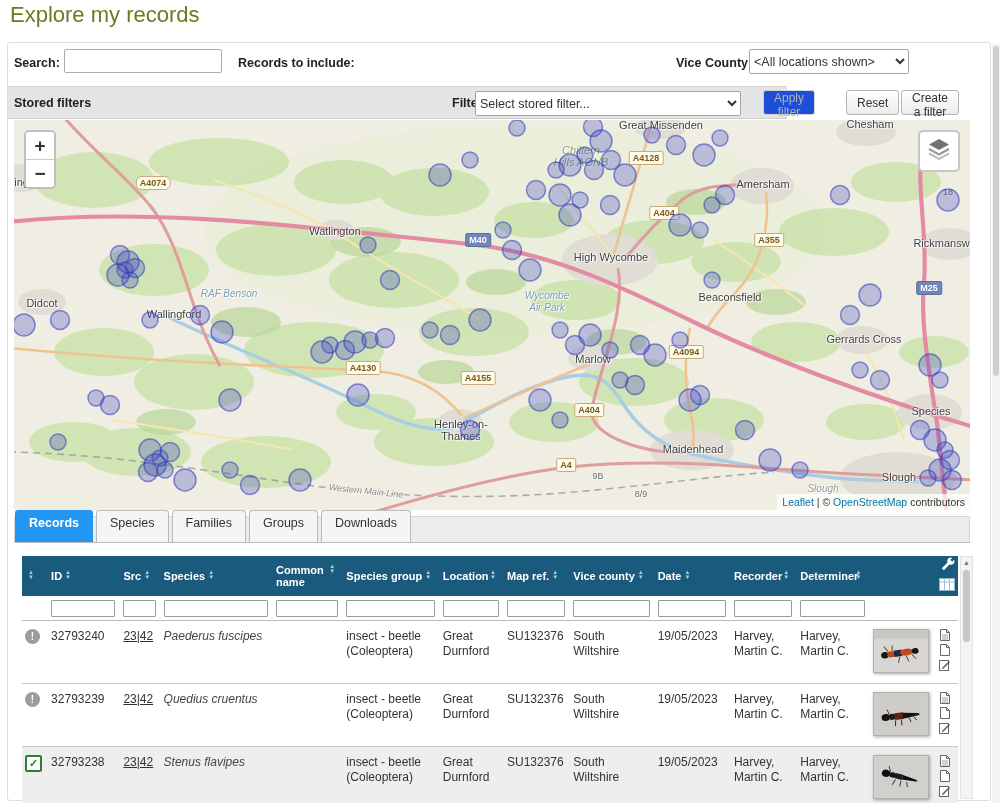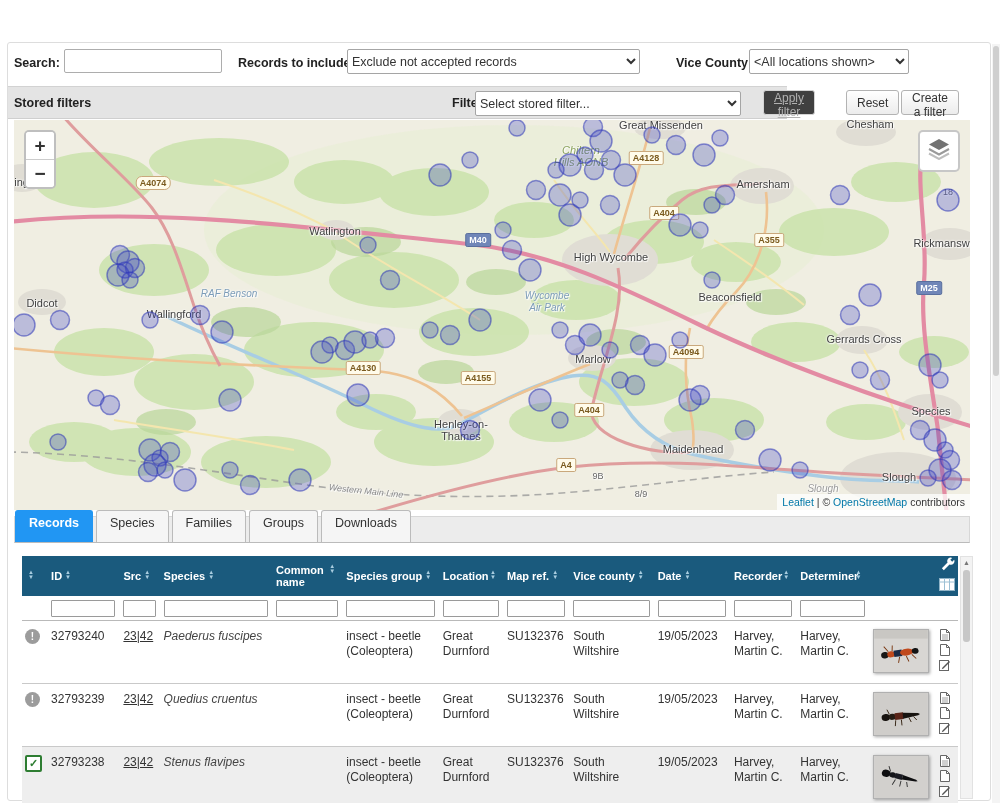--- a/index.html
+++ b/index.html
@@ -10,21 +10,21 @@
   .toolbar{position:absolute;left:0;top:48px;width:1000px;height:34px;}
   .lab{position:absolute;top:8px;font-size:12.5px;font-weight:bold;color:#222;}
   .txt{position:absolute;top:1px;height:22px;border:1px solid #adadad;border-radius:2px;font-size:12px;padding:0 4px;}
   .sel{position:absolute;top:1px;height:25px;border:1px solid #a5a5a5;border-radius:2px;background:#fff;font-size:12.5px;color:#333;font-family:"Liberation Sans",sans-serif;}
   
   .filters-bar{position:absolute;left:8px;top:86px;width:779px;height:31px;background:#e4e4e4;border-top:1px solid #d2d2d2;border-bottom:1px solid #cfcfcf;}
   .fb-title{position:absolute;left:6px;top:9px;font-size:12.5px;font-weight:bold;color:#222;}
   .filters-bar .lab{top:9px;}
   .filters-bar .sel{top:4px;}
   .btn{position:absolute;top:3px;height:25px;padding:0 10px;font-size:12px;color:#333;background:linear-gradient(#fff,#ececec);border:1px solid #b3b3b3;border-radius:3px;font-family:"Liberation Sans",sans-serif;cursor:pointer;}
-  .btn.disabled{color:#b1b1b1;background:#404040;border-color:#d4d4d4;text-decoration:underline;}
+  .btn.disabled{color:#b1b1b1;background:#1d4ed8;border-color:#d4d4d4;}
   
   .map{position:absolute;left:14px;top:120px;width:956px;height:390px;overflow:hidden;background:#f0eee2;}
   .map-base{position:absolute;left:0;top:0;width:956px;height:390px;}
   #map-labels{position:absolute;left:0;top:0;width:956px;height:390px;}
   .mlbl{position:absolute;transform:translate(-50%,-50%);white-space:pre-line;text-align:center;font-size:11px;color:#404040;text-shadow:0 0 2px #fff,0 0 3px #fff,1px 1px 1px #fff;line-height:12px;}
   .mlbl.area{color:#8ba35c;font-style:italic;}
   .mlbl.water{color:#7c9cb8;font-style:italic;font-size:10px;}
   .mlbl.rail{color:#8a8a8a;font-style:italic;font-size:9px;transform:translate(-50%,-50%) rotate(6deg);}
   .mlbl.admin{color:#9a9a9a;font-style:italic;font-size:10px;}
   .mlbl.junction{color:#666;font-size:9px;}
@@ -67,26 +67,26 @@
   .tbl-scroll .arr{height:12px;text-align:center;font-size:7px;color:#777;line-height:12px;cursor:pointer;}
   .tbl-scroll .thumb{position:absolute;left:2px;top:13px;width:7px;height:72px;background:#c7c7c7;border-radius:3px;}
   .page-scroll{position:absolute;right:0;top:44px;width:8px;height:759px;background:#f4f4f4;}
   .page-scroll .pthumb{position:absolute;left:1px;top:2px;width:6px;height:330px;background:#cfcfcf;border-radius:3px;}
 </style>
 </head>
 <body>
 
 <div class="page">
   <div class="frame"></div>
+  <h1 class="title">Explore my records</h1>
 
   <div class="toolbar">
     <label class="lab" style="left:14px">Search:</label>
     <input class="txt" style="left: 64px; width: 148px;">
     <label class="lab" style="left:238px">Records to include:</label>
-    <select class="sel" style="left:347px;width:293px"><option>Exclude not accepted records</option></select>
     <label class="lab" style="left:676px">Vice County:</label>
     <select class="sel" style="left:749px;width:160px"><option>&lt;All locations shown&gt;</option></select>
   </div>
 
   <div class="filters-bar">
     <span class="fb-title">Stored filters</span>
     <label class="lab" style="left:444px">Filter:</label>
     <select class="sel" style="left:467px;width:266px"><option>Select stored filter...</option></select>
     <button class="btn disabled" style="left:755px">Apply filter</button>
     <button class="btn" style="left:838px">Reset</button>

